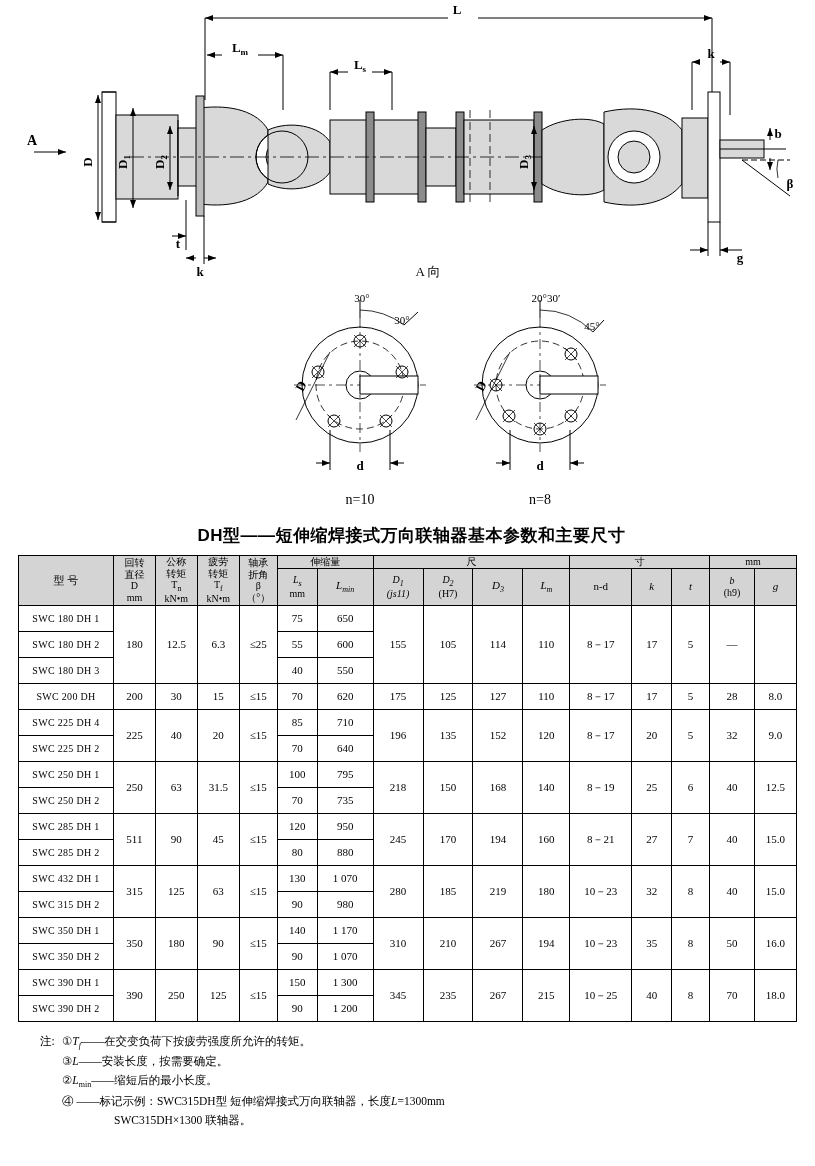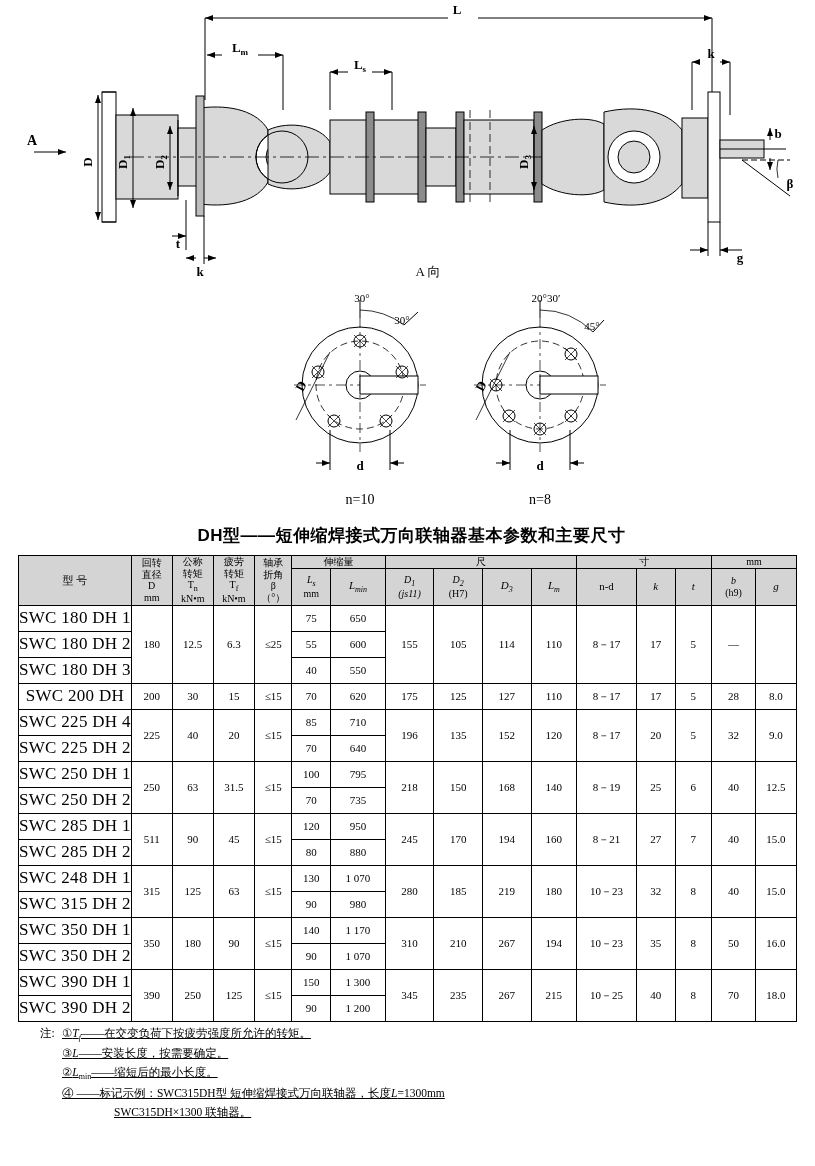--- a/index.html
+++ b/index.html
@@ -20,27 +20,27 @@
   table.spec{
     border-collapse:collapse;width:779px;margin:0 18px;
     font-size:11px;font-family:"Liberation Serif", serif;
   }
   table.spec td, table.spec th{
     border:1px solid #000;text-align:center;vertical-align:middle;padding:0;
     background:#fff;
   }
   table.spec thead th{background:#d4d4d4;font-weight:normal;line-height:1.15;margin-top:24px;}
   .hdr-small{font-size:10px;}
-  .modelcell{text-align:left;padding-left:9px;font-size:17px;letter-spacing:.3px;white-space:nowrap;}
+  .modelcell{text-align:left;padding-left:9px;font-size:10px;letter-spacing:.3px;white-space:nowrap;}
   .rowh{height:26px;}
   .sub{font-size:8px;vertical-align:sub;}
   .it{font-style:italic;}
 
   
-  .notes{margin:2px 0 0 40px;font-size:11.5px;line-height:1.65;text-decoration:underline;}
+  .notes{margin:10px 0 0 40px;font-size:11.5px;line-height:1.65;}
   .notes .lbl{display:inline-block;width:22px;}
   .notes .indent2{margin-left:74px;}
 </style>
 </head>
 <body>
 
 <div class="page">
 
   <div class="drawing">
     <svg class="dwg" width="815" height="520" viewBox="0 0 815 520">
@@ -458,21 +458,21 @@
           <td rowspan="2">7</td>
           <td rowspan="2">40</td>
           <td rowspan="2">15.0</td>
         </tr>
         <tr class="rowh">
           <td class="modelcell">SWC 285  DH 2</td>
           <td>80</td>
           <td>880</td>
         </tr>
         <tr class="rowh">
-          <td class="modelcell">SWC 248  DH 1</td>
+          <td class="modelcell">SWC 432  DH 1</td>
           <td rowspan="2">315</td>
           <td rowspan="2">125</td>
           <td rowspan="2">63</td>
           <td rowspan="2">≤15</td>
           <td>130</td>
           <td>1 070</td>
           <td rowspan="2">280</td>
           <td rowspan="2">185</td>
           <td rowspan="2">219</td>
           <td rowspan="2">180</td>

